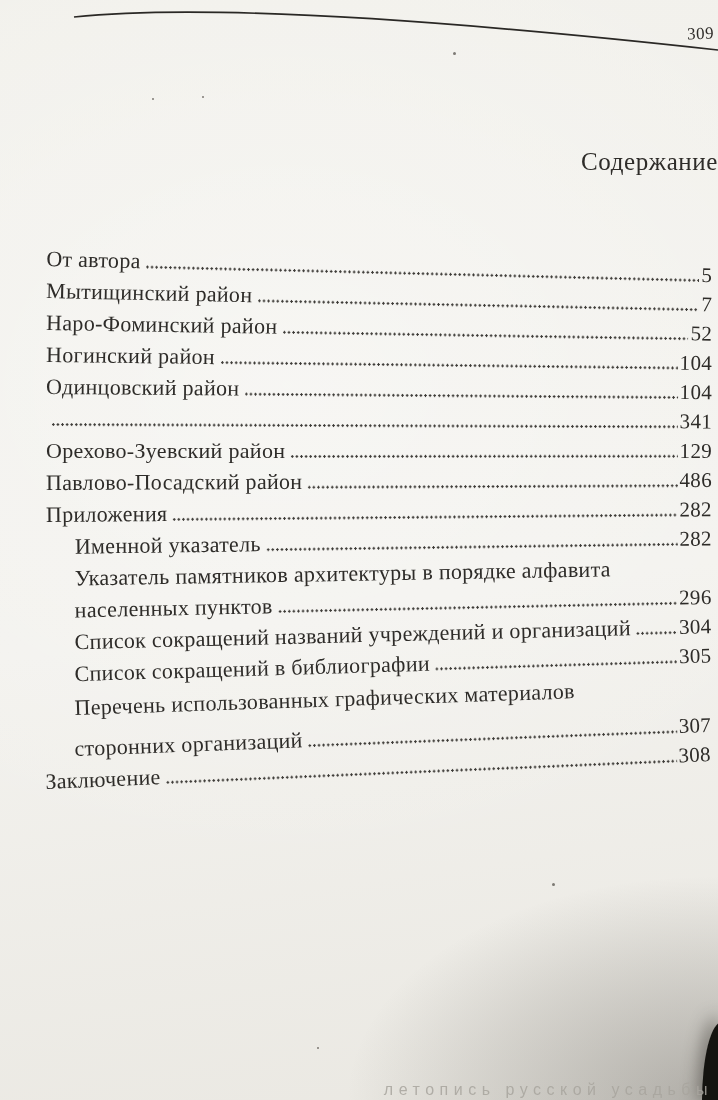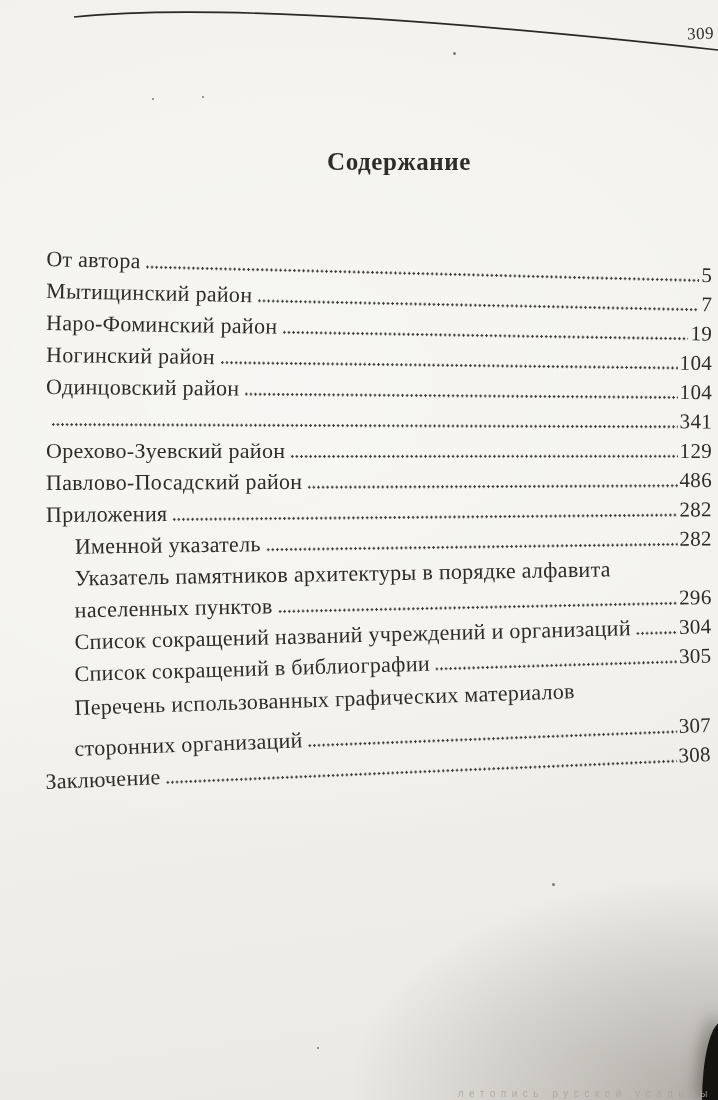--- a/index.html
+++ b/index.html
@@ -36,23 +36,23 @@
     transform: rotate(-2deg);
   }
 
   
   .title {
     position: absolute;
     top: 148px;
     left: 80px;
     width: 638px;
     margin: 0;
-    text-align: center;
+    text-align: right;
     font-size: 25px;
-    font-weight: 700;
+    font-weight: 400;
     letter-spacing: 0.6px;
   }
 
   
   .toc {
     position: absolute;
     top: 240px;
     left: 46px;
     right: 6px;
   }
@@ -91,21 +91,21 @@
     height: 84px;
     background: #14130f;
     border-radius: 100% 0 0 0 / 95% 0 0 0;
     box-shadow: -4px -6px 16px rgba(52,48,42,0.5);
   }
   .watermark {
     position: absolute;
     right: 5px;
     bottom: 1px;
     font-family: "Liberation Sans", sans-serif;
-    font-size: 10px;
+    font-size: 16px;
     letter-spacing: 5.5px;
     color: #a8a59e;
     opacity: 0.85;
     white-space: nowrap;
     margin-left: 12px;
   }
   .speck {
     position: absolute;
     width: 3px;
     height: 3px;
@@ -134,21 +134,21 @@
         <span class="toc-page">5</span>
       </div>
       <div class="toc-row" style="transform: rotate(1.16deg);">
         <span class="toc-label">Мытищинский район</span>
         <span class="toc-leader"></span>
         <span class="toc-page">7</span>
       </div>
       <div class="toc-row" style="transform: rotate(0.92deg);">
         <span class="toc-label">Наро-Фоминский район</span>
         <span class="toc-leader"></span>
-        <span class="toc-page">19</span>
+        <span class="toc-page">52</span>
       </div>
       <div class="toc-row" style="transform: rotate(0.69deg);">
         <span class="toc-label">Ногинский район</span>
         <span class="toc-leader"></span>
         <span class="toc-page">104</span>
       </div>
       <div class="toc-row" style="transform: rotate(0.45deg);">
         <span class="toc-label">Одинцовский район</span>
         <span class="toc-leader"></span>
         <span class="toc-page">104</span>

